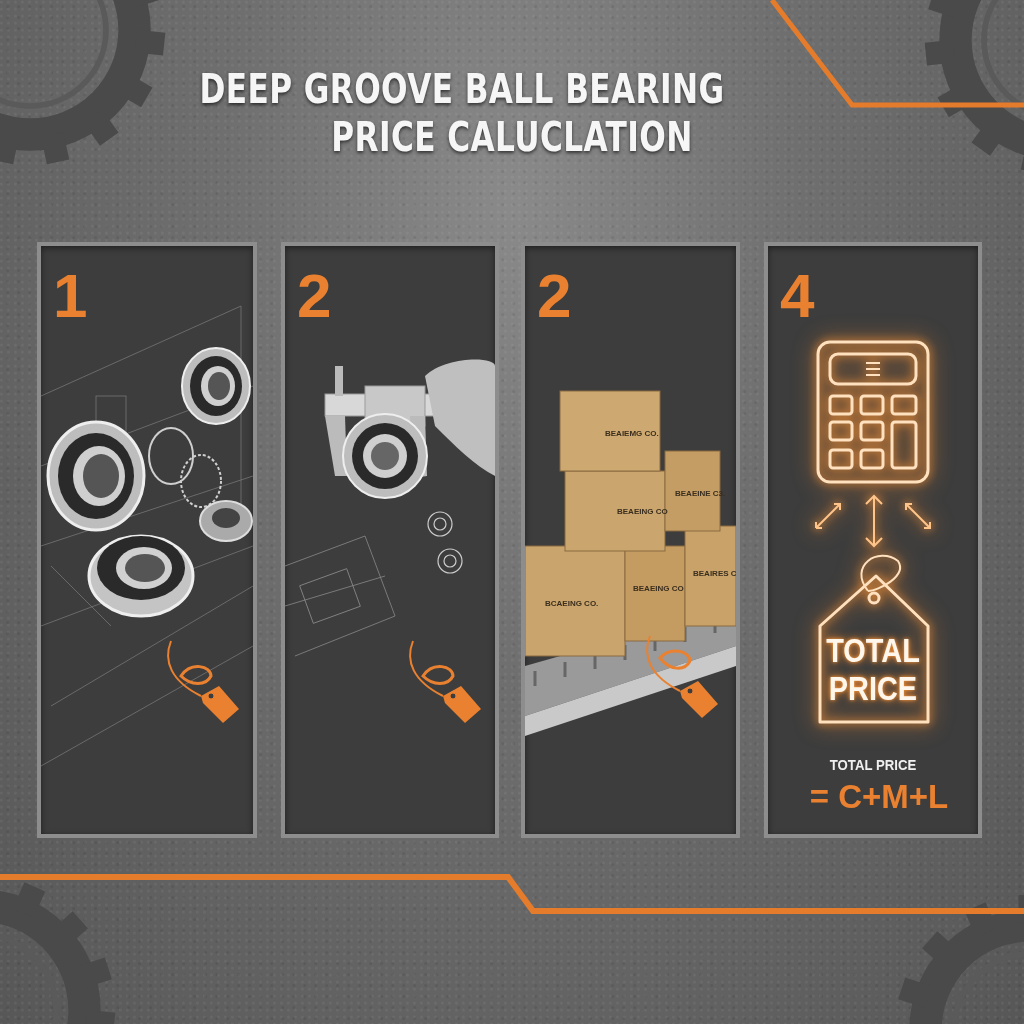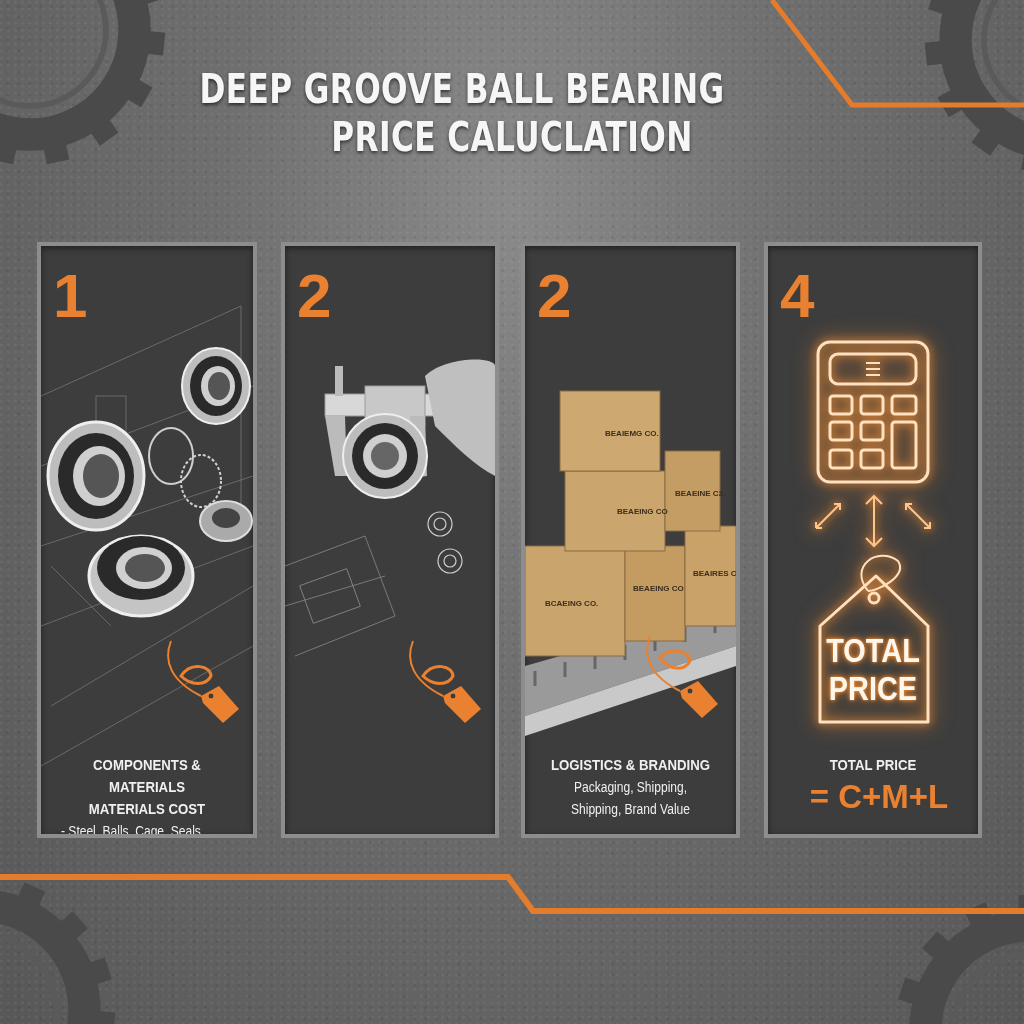--- a/index.html
+++ b/index.html
@@ -144,25 +144,20 @@
       <ellipse cx="185" cy="272" rx="14" ry="10" fill="#444"></ellipse>
     </g>
     <g transform="translate(130,395)" fill="#e98130" stroke="#e98130">
       <path d="M0,0 C-8,20 0,40 30,55" fill="none" stroke-width="2"></path>
       <path d="M10,35 C20,20 40,25 40,35 C35,45 20,45 10,35 Z" fill="none" stroke-width="3"></path>
       <path d="M30,55 L48,45 L68,68 L52,82 L32,62 Z" stroke="none"></path>
       <circle cx="40" cy="55" r="3" fill="#3d3d3d"></circle>
     </g>
   </svg>
   <div class="num">1</div>
-  <div class="cap">
-    <span class="h">COMPONENTS &amp; MATERIALS</span>
-    <span class="h">MATERIALS COST</span>
-    <span class="b" style="text-align:left;padding-left:6px;">- Steel, Balls, Cage, Seals,</span>
-  </div>
 </div>
 
 <div class="panel" style="left:281px;width:218px;">
   <svg class="illus" viewBox="0 0 210 588">
     <g stroke="#aaa" stroke-width="0.8" fill="none" opacity="0.7">
       <polyline points="0,320 80,290 110,370 10,410"></polyline>
       <rect x="20" y="330" width="50" height="40" transform="rotate(-20 45 350)"></rect>
       <line x1="0" y1="360" x2="100" y2="330"></line>
     </g>
     <g>
@@ -227,25 +222,20 @@
       <text x="168" y="330">BEAIRES CO.</text>
     </g>
     <g transform="translate(125,390)" fill="#e98130" stroke="#e98130">
       <path d="M0,0 C-8,20 0,40 30,55" fill="none" stroke-width="2"></path>
       <path d="M10,22 C20,10 40,15 40,25 C35,35 20,35 10,22 Z" fill="none" stroke-width="3"></path>
       <path d="M30,55 L48,45 L68,68 L52,82 L32,62 Z" stroke="none"></path>
       <circle cx="40" cy="55" r="3" fill="#3d3d3d"></circle>
     </g>
   </svg>
   <div class="num">2</div>
-  <div class="cap">
-    <span class="h">LOGISTICS &amp; BRANDING</span>
-    <span class="b">Packaging, Shipping,</span>
-    <span class="b">Shipping, Brand Value</span>
-  </div>
 </div>
 
 <div class="panel" style="left:764px;width:218px;">
   <svg class="illus glow" viewBox="0 0 210 588">
     <g fill="none" stroke="#ffe1bf" stroke-width="3">
       <rect x="50" y="96" width="110" height="140" rx="12"></rect>
       <rect x="62" y="108" width="86" height="30" rx="8"></rect>
       <rect x="62" y="150" width="22" height="18" rx="3"></rect>
       <rect x="93" y="150" width="22" height="18" rx="3"></rect>
       <rect x="124" y="150" width="24" height="18" rx="3"></rect>

